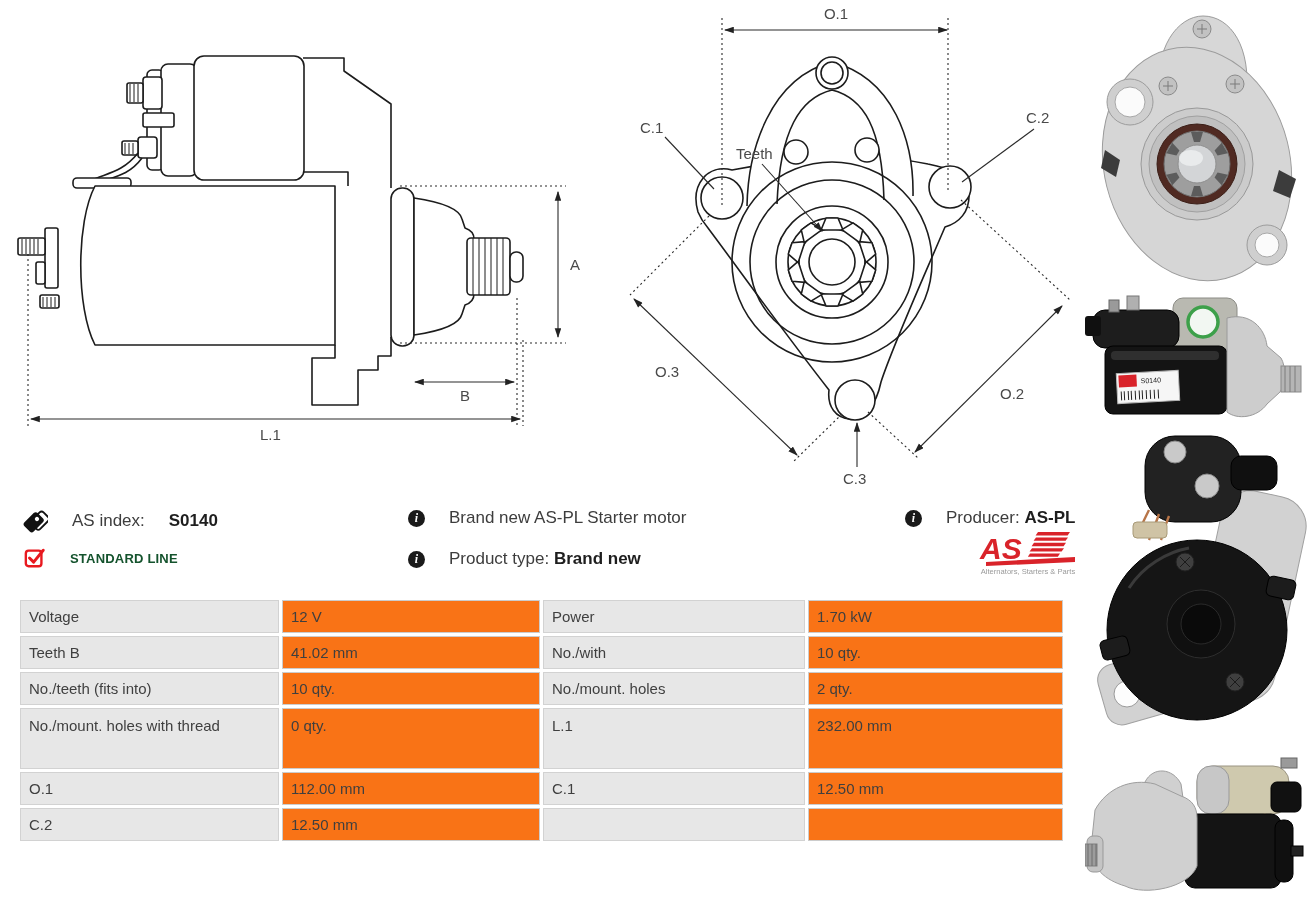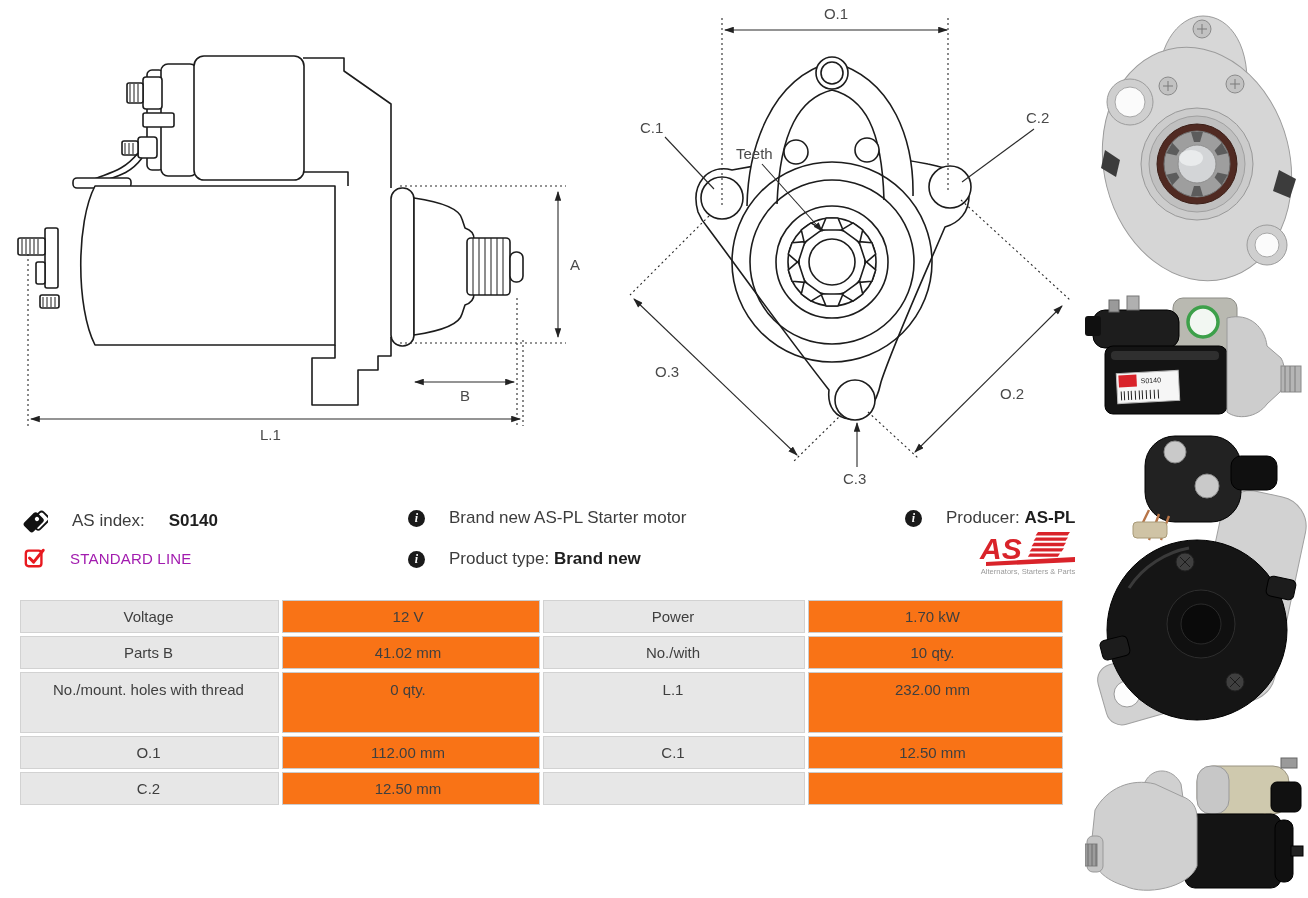--- a/index.html
+++ b/index.html
@@ -7,27 +7,27 @@
        font-family:"Liberation Sans",sans-serif;color:#3d3d3d;overflow:hidden}
   .abs{position:absolute}
   svg text{font-family:"Liberation Sans",sans-serif}
 
   
   .hdr-item{position:absolute;display:flex;align-items:center;gap:24px;font-size:17px;color:#3d3d3d;white-space:nowrap}
   .hdr-item b{color:#1e1e1e}
   .info-dot{flex:0 0 auto;width:17px;height:17px;border-radius:50%;background:#1a1a1a;color:#fff;
             display:flex;align-items:center;justify-content:center;
             font-size:12px;font-weight:bold;font-style:italic;font-family:"Liberation Serif",serif}
-  .red-line{color:#a21caf;font-weight:normal;font-size:15px;letter-spacing:.2px}
+  .red-line{color:#14532d;font-weight:bold;font-size:13px;letter-spacing:.2px}
   .logo-box{position:absolute;left:978px;top:530px;width:100px;height:46px}
 
   
   table.spec{position:absolute;left:17px;top:597px;width:1049px;border-collapse:separate;border-spacing:3px;
              font-size:15px;color:#3f3f3f;table-layout:fixed}
-  table.spec td{border:1px solid #ccc;height:31px;vertical-align:middle;text-align:center;
+  table.spec td{border:1px solid #ccc;height:31px;vertical-align:middle;text-align:left;
                 padding:0 14px 0 8px;overflow:hidden}
   table.spec td.lbl{background:#e7e7e7;border-color:#d2d2d2;padding-right:10px}
   table.spec td.val{background:#f97316}
   table.spec tr.tall td{height:51px;vertical-align:top;padding-top:8px}
 
   .photo{position:absolute;left:1085px;width:223px}
 </style>
 </head>
 <body>
 
@@ -217,24 +217,30 @@
       <col style="width:255px">
     </colgroup>
   <tbody>
     <tr>
       <td class="lbl">Voltage</td>
       <td class="val">12 V</td>
       <td class="lbl">Power</td>
       <td class="val">1.70 kW</td>
     </tr>
     <tr>
-      <td class="lbl">Parts B</td>
+      <td class="lbl">Teeth B</td>
       <td class="val">41.02 mm</td>
       <td class="lbl">No./with</td>
       <td class="val">10 qty.</td>
+    </tr>
+    <tr>
+      <td class="lbl">No./teeth (fits into)</td>
+      <td class="val">10 qty.</td>
+      <td class="lbl">No./mount. holes</td>
+      <td class="val">2 qty.</td>
     </tr>
     <tr class="tall">
       <td class="lbl">No./mount. holes with thread</td>
       <td class="val">0 qty.</td>
       <td class="lbl">L.1</td>
       <td class="val">232.00 mm</td>
     </tr>
     <tr>
       <td class="lbl">O.1</td>
       <td class="val">112.00 mm</td>

